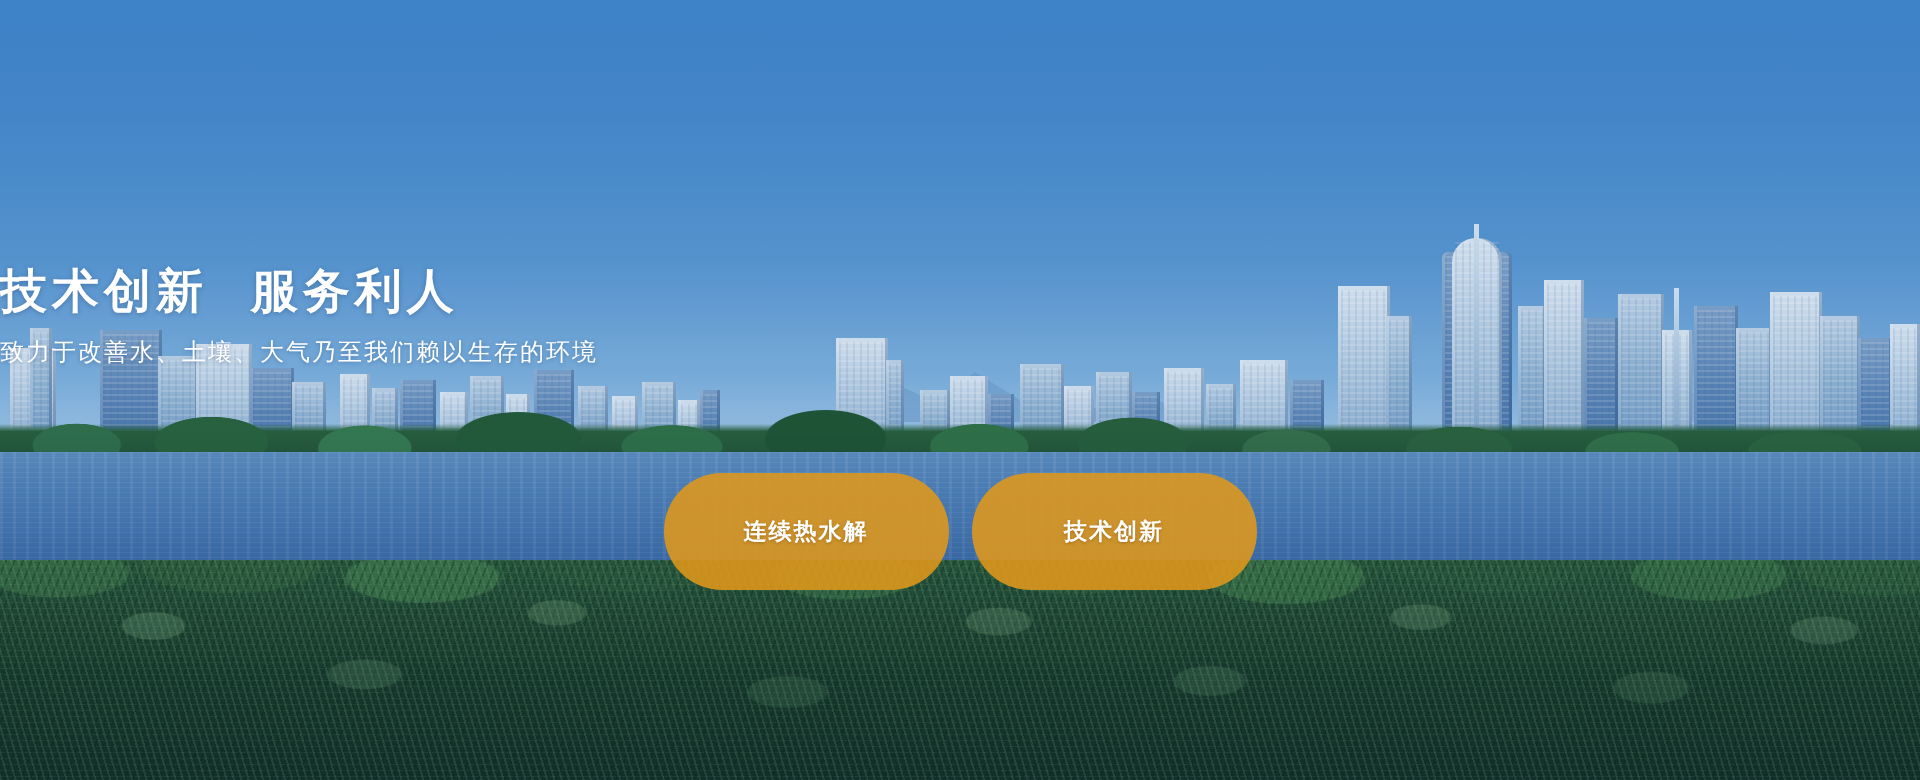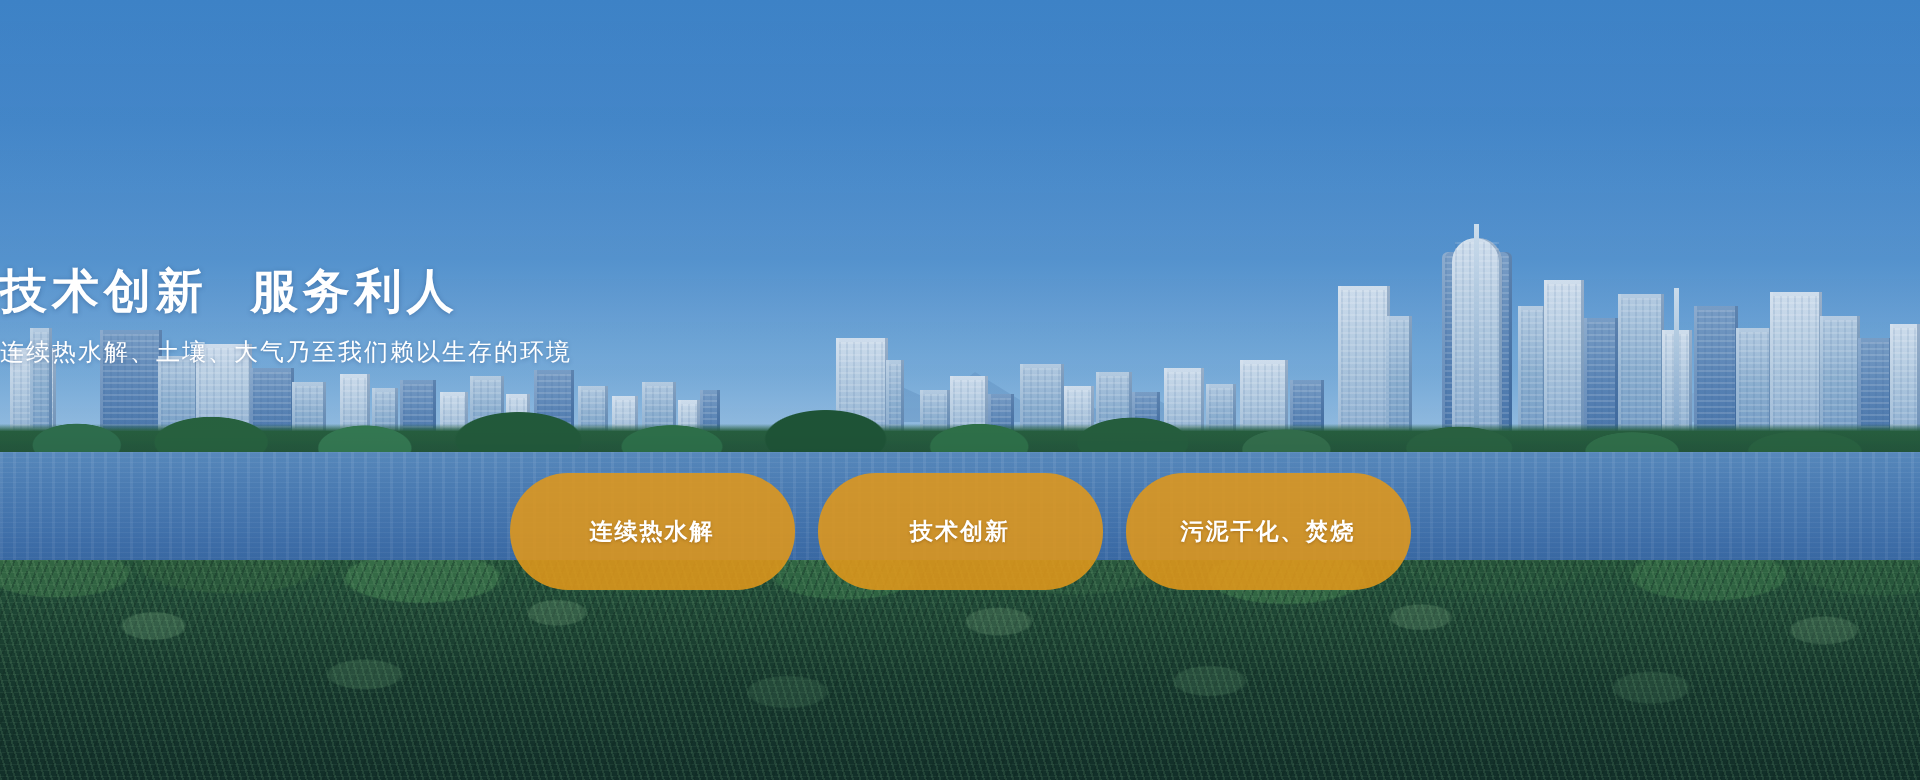--- a/index.html
+++ b/index.html
@@ -273,28 +273,25 @@
 
   <div class="foliage">
     <div class="tex"></div>
     <div class="tex2"></div>
   </div>
 
   <div class="tint"></div>
 
   <div class="content">
     <h1 class="headline">技术创新  服务利人</h1>
-    <p class="subline">连续热水解、土壤、大气乃至我们赖以生存的环境</p>
+    <p class="subline">致力于改善水、土壤、大气乃至我们赖以生存的环境</p>
   </div>
 
   <div class="pill-row">
     <div class="pill">
       <span>连续热水解</span>
     </div>
     <div class="pill">
       <span>技术创新</span>
     </div>
-    <div class="pill">
-      <span>污泥干化、焚烧</span>
-    </div>
   </div>
 
 </div>
 
 </body></html>

